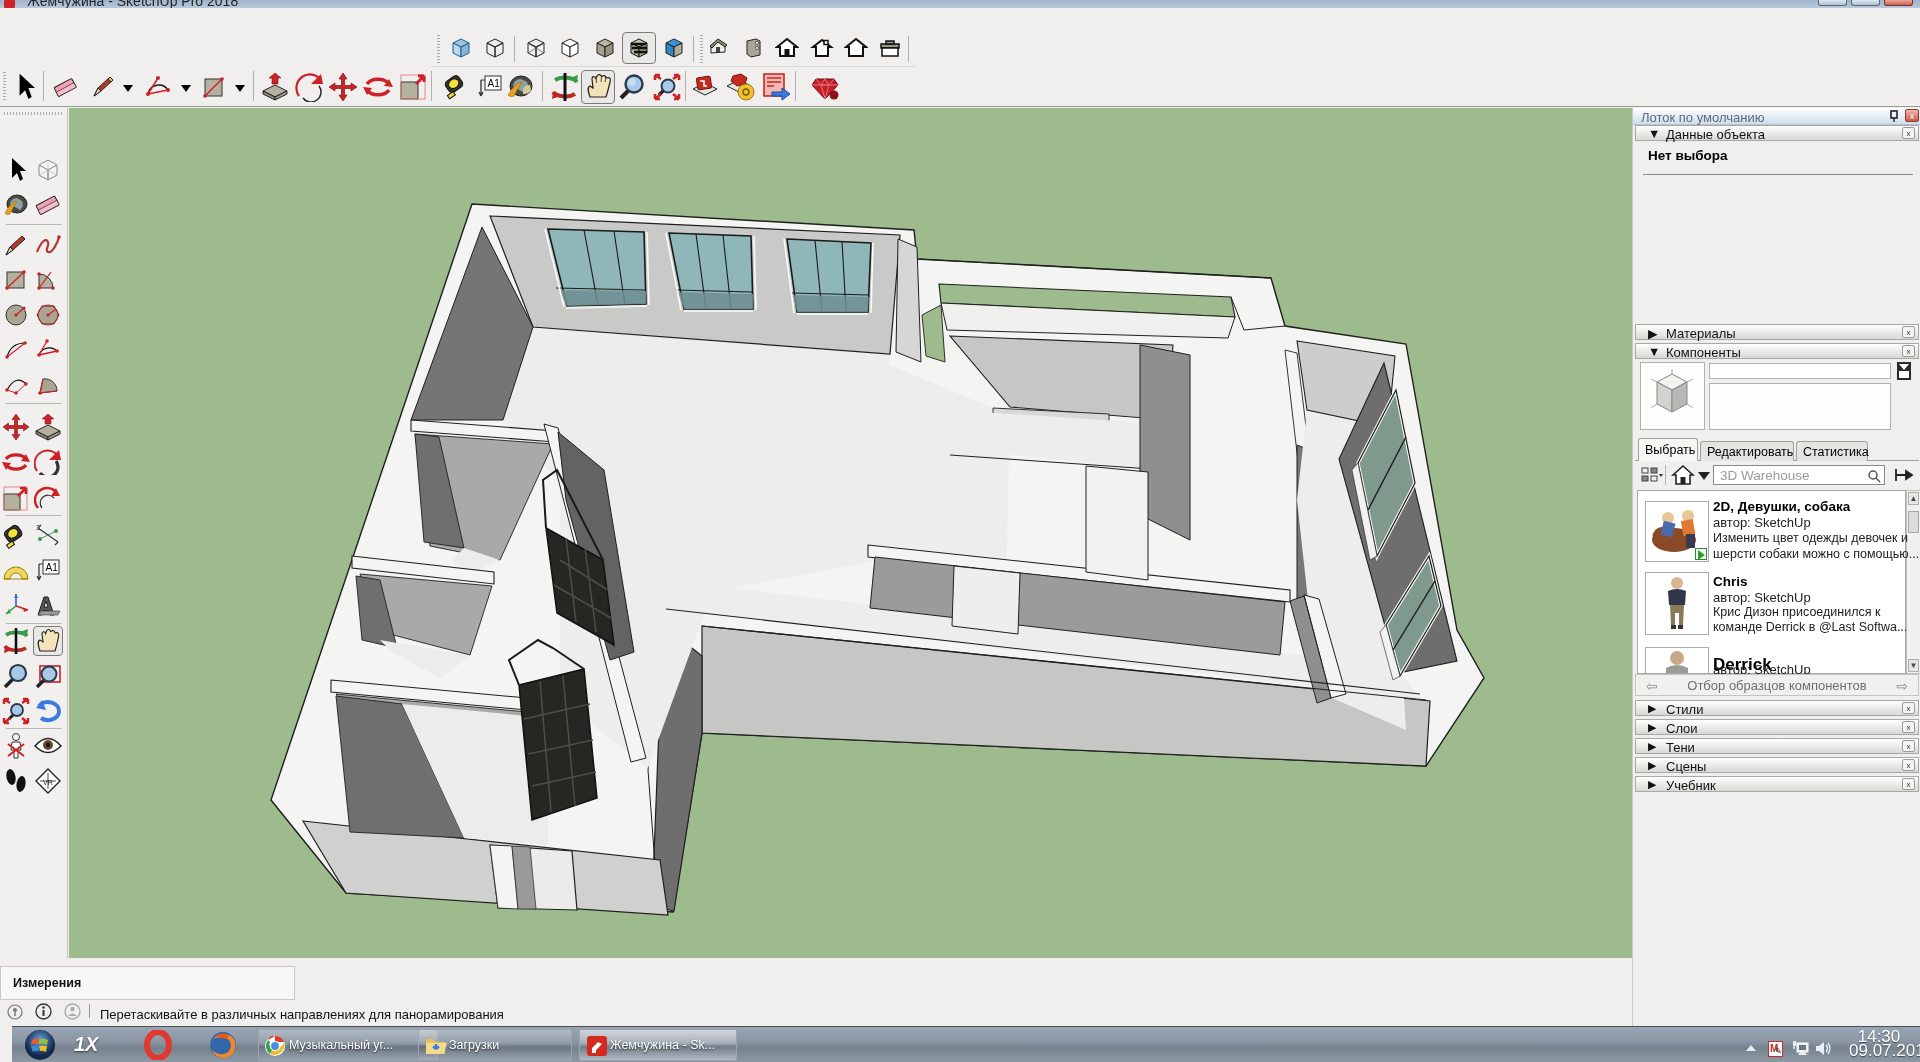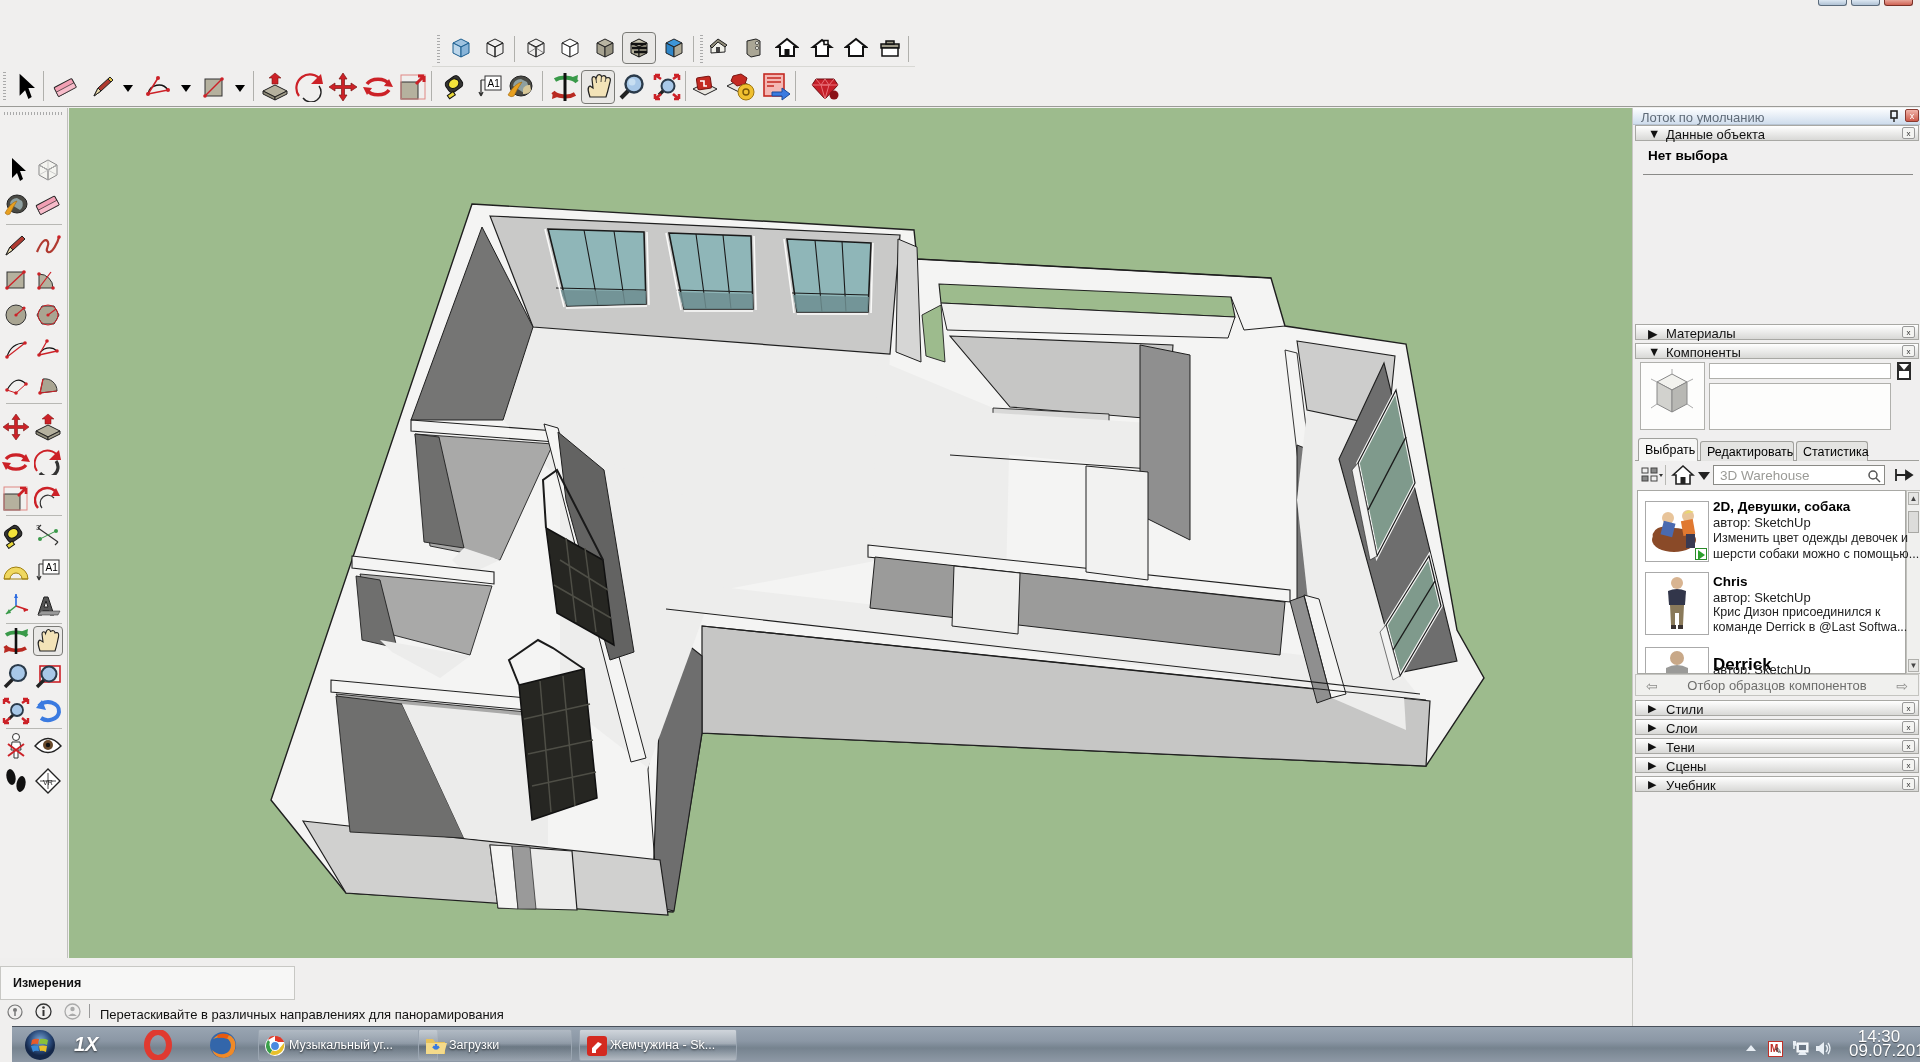--- a/index.html
+++ b/index.html
@@ -32,20 +32,24 @@
 #statusmsg { position:absolute; left:100px; top:49px; font-size:13px; color:#111; }
 
 #taskbar { position:absolute; left:12px; top:1026px; width:1920px; height:36px; background:linear-gradient(#99a5b2 0%, #8b97a5 40%, #76838f 60%, #8e99a6 100%); border-top:1px solid #49505a; }
 .tbbtn { position:absolute; top:2px; height:32px; border:1px solid #9aa5b1; border-radius:2px; background:linear-gradient(rgba(255,255,255,.25),rgba(255,255,255,.08) 45%,rgba(40,50,60,.15) 55%,rgba(255,255,255,.12)); color:#fff; font-size:12.5px; text-shadow:0 1px 2px rgba(0,0,0,.7); }
 .tbbtn span { position:absolute; left:30px; top:8px; }
 #clock { position:absolute; left:1837px; top:3px; width:60px; color:#fff; font-size:17px; text-align:center; text-shadow:0 1px 1px rgba(0,0,0,.5); line-height:14px;}
 </style>
 </head>
 <body>
 <div id="root">
+<div id="titlebar">
+      <div class="logo"></div>
+      <span class="tfrag">Жемчужина - SketchUp Pro 2018</span>
+    </div>
 <div class="winbtn" id="wb1"></div>
     <div class="winbtn" id="wb2"></div>
     <div class="winbtn" id="wb3"></div>
 <div id="toolbars"></div>
 <div style="position:absolute;left:432px;top:30px;width:483px;height:37px;border-bottom:1px solid #d8d8d4;"></div>
 <div class="grip" style="left:437px;top:35px;height:28px"></div>
 <div class="grip" style="left:700px;top:35px;height:28px"></div>
 <div class="grip" style="left:3px;top:72px;height:30px"></div>
 <div class="tsep" style="left:514px;top:36px;height:26px"></div>
 <div class="tsep" style="left:693px;top:36px;height:26px"></div>

